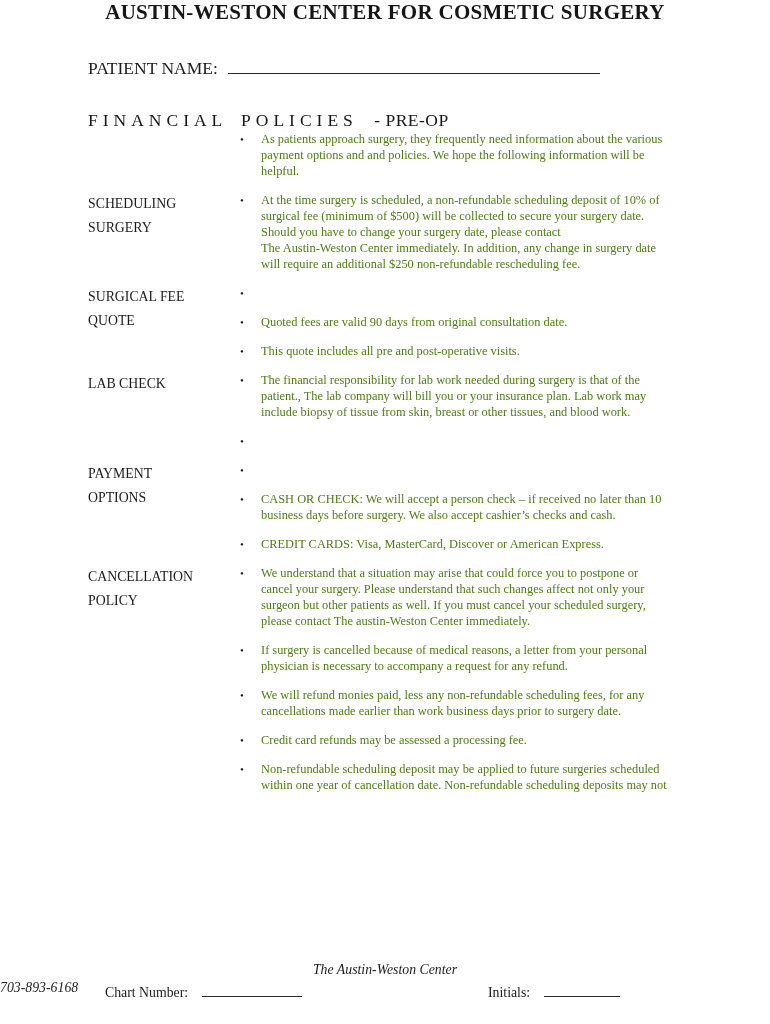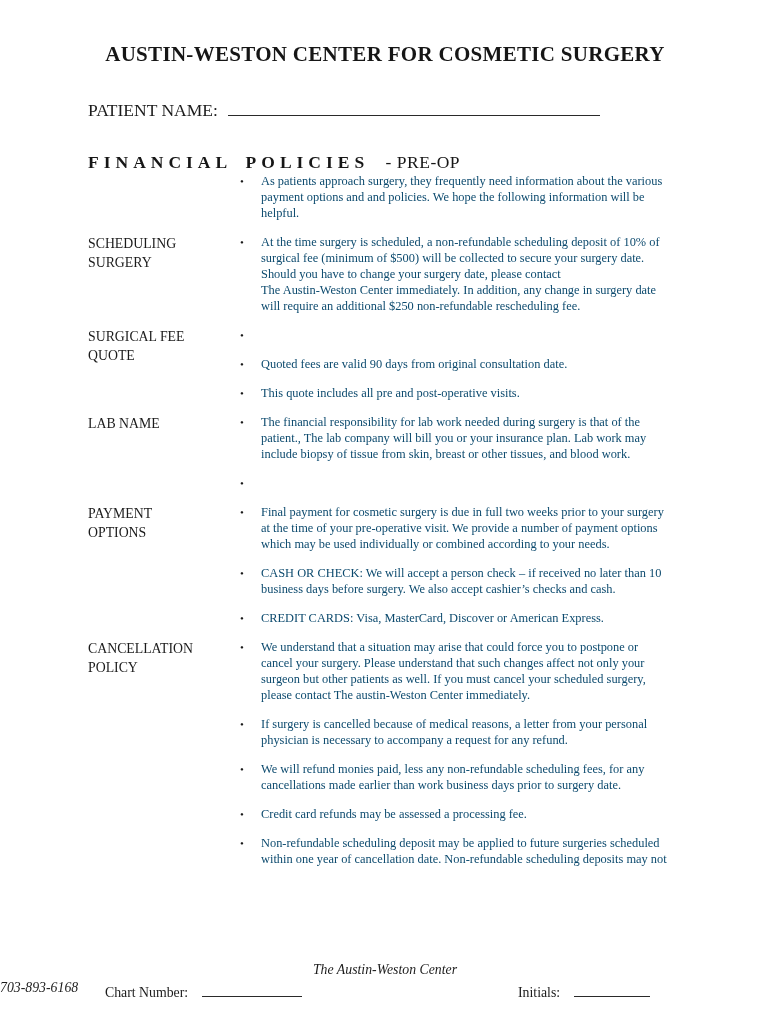--- a/index.html
+++ b/index.html
@@ -6,21 +6,20 @@
   .page {
     position: relative;
     width: 770px;
     height: 1024px;
     background: #ffffff;
     font-family: "Liberation Serif", "DejaVu Serif", serif;
     color: #1b1b1b;
     overflow: hidden;
   }
   .doc-title {
-    padding-top: 42px;
     text-align: center;
     font-size: 21px;
     font-weight: bold;
     letter-spacing: 0.3px;
     color: #161616;
   }
   .patient-row {
     margin: 31px 16px 0 88px;
     font-size: 17.5px;
     white-space: nowrap;
@@ -31,66 +30,66 @@
     border-bottom: 1.6px solid #2a2a2a;
     height: 17px;
     margin-left: 6px;
     vertical-align: baseline;
   }
   .fin-heading {
     margin: 31px 0 0 88px;
     font-size: 17.5px;
     color: #161616;
   }
-  .fin-heading .spaced { letter-spacing: 5px; word-spacing: 5px; font-weight: bold; }
+  .fin-heading .spaced { letter-spacing: 5px; word-spacing: 5px; }
   .fin-heading .suffix { letter-spacing: 0.5px; margin-left: 12px; }
 
   .content { margin: 0 0 0 88px; }
   .section { display: flex; align-items: flex-start; }
   .section-label {
     width: 152px;
     flex: 0 0 152px;
     font-size: 13.8px;
-    line-height: 19px;
+    line-height: 24px;
     white-space: pre-line;
     color: #1b1b1b;
   }
   .section-body { width: 452px; flex: 0 0 452px; }
   .bullet {
     display: flex;
     margin-bottom: 13px;
     font-size: 12.4px;
     line-height: 16px;
   }
   .bullet-marker {
     flex: 0 0 21px;
     width: 21px;
     font-size: 11px;
     line-height: 16px;
     color: #1b1b1b;
   }
-  .bullet-text { white-space: pre-line; color: #0c4a6e; }
+  .bullet-text { white-space: pre-line; color: #4d7c0f; }
 
   .footer { position: absolute; left: 0; top: 934px; width: 770px; margin-top: 28px; }
   .footer-center-name {
     text-align: center;
     font-style: italic;
     font-size: 13.8px;
   }
   .footer-row { position: relative; height: 24px; margin-top: 2px; font-size: 13.8px; }
   .chart-number { position: absolute; left: 105px; top: 2px; white-space: nowrap; }
   .chart-line {
     display: inline-block; width: 100px; height: 14px;
     border-bottom: 1.4px solid #2a2a2a; margin-left: 10px;
   }
   .footer-phone {
     position: absolute; left: 0; right: 0; top: 0;
     font-style: italic;
   }
-  .initials { position: absolute; left: 518px; top: 2px; white-space: nowrap; }
+  .initials { position: absolute; left: 488px; top: 2px; white-space: nowrap; }
   .initials-line {
     display: inline-block; width: 76px; height: 14px;
     border-bottom: 1.4px solid #2a2a2a; margin-left: 10px;
   }
 </style>
 </head>
 <body>
 
 <div class="page">
 
@@ -147,43 +146,40 @@
           <span class="bullet-text">Quoted fees are valid 90 days from original consultation date.</span>
         </div>
         <div class="bullet">
           <span class="bullet-marker">•</span>
           <span class="bullet-text">This quote includes all pre and post-operative visits.</span>
         </div>
       </div>
     </div>
 
     <div class="section">
-      <div class="section-label">LAB NAME</div>
+      <div class="section-label">LAB CHECK</div>
       <div class="section-body">
         <div class="bullet">
           <span class="bullet-marker">•</span>
           <span class="bullet-text">The financial responsibility for lab work needed during surgery is that of the
 patient., The lab company will bill you or your insurance plan. Lab work may
 include biopsy of tissue from skin, breast  or other tissues, and blood work.</span>
         </div>
         <div class="bullet">
           <span class="bullet-marker">•</span>
         </div>
       </div>
     </div>
 
     <div class="section">
       <div class="section-label">PAYMENT
 OPTIONS</div>
       <div class="section-body">
         <div class="bullet">
           <span class="bullet-marker">•</span>
-          <span class="bullet-text">Final payment for cosmetic surgery is due in full two weeks prior to your surgery
-at the time of your pre-operative visit.  We provide a number of payment options
-which may be used individually or combined according to your needs.</span>
         </div>
         <div class="bullet">
           <span class="bullet-marker">•</span>
           <span class="bullet-text">CASH OR CHECK:  We will accept a person check – if received no later than 10
 business days before surgery.  We also accept cashier’s checks and cash.</span>
         </div>
         <div class="bullet">
           <span class="bullet-marker">•</span>
           <span class="bullet-text">CREDIT CARDS:  Visa, MasterCard, Discover or American Express.</span>
         </div>

